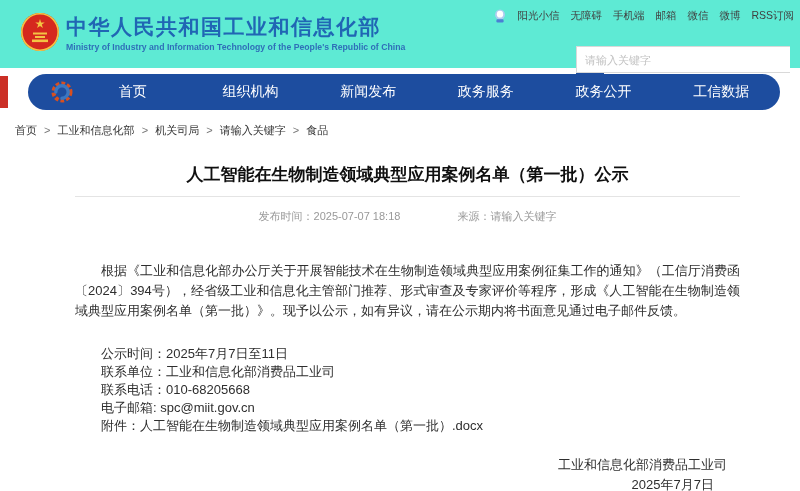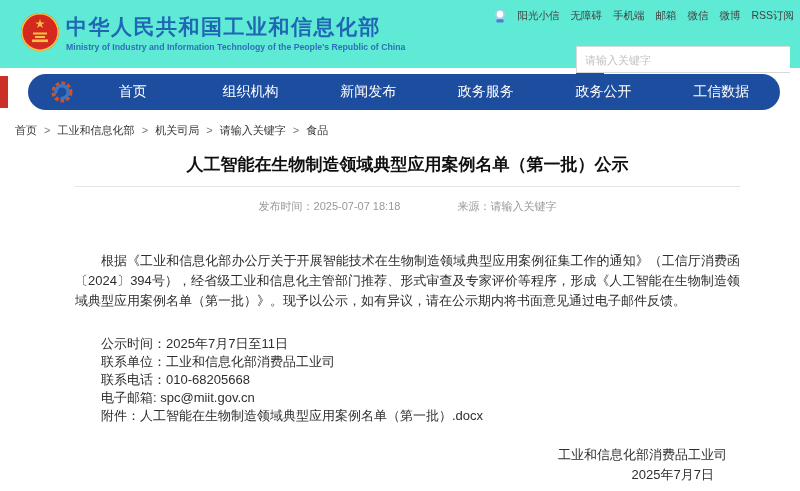--- a/index.html
+++ b/index.html
@@ -35,21 +35,21 @@
   .nav-item { flex:1; text-align:center; color:#ffffff; font-size:14px; cursor:pointer;
     white-space:nowrap; }
 
   
   .breadcrumb { margin:13px 0 0 15px; font-size:11px; color:#333; }
   .breadcrumb a { color:#333; text-decoration:none; cursor:pointer; }
   .crumb-sep { color:#777; margin:0 4px; }
 
   
   .article { margin:0 60px 0 75px; color:#333; }
-  .article-title { margin-top:16px; text-align:center; font-size:17px; font-weight:bold;
+  .article-title { margin-top:26px; text-align:center; font-size:17px; font-weight:bold;
     color:#0f0f0f; line-height:22px; }
   .divider { border-top:1px solid #e4e4e4; margin-top:10px; }
   .meta { margin-top:12px; text-align:center; font-size:11px; color:#999; }
   .meta span { margin:0 27px; }
   .paragraph { margin-top:37px; font-size:13px; line-height:20px; text-align:justify;
     text-indent:2em; color:#2e2e2e; }
   .details { margin-top:24px; padding-left:2em; font-size:13px; color:#2e2e2e; }
   .details div { line-height:18px; }
   .attachment { padding-left:2em; font-size:13px; color:#2e2e2e; }
   .attachment a { color:#2e2e2e; text-decoration:none; cursor:pointer; }

